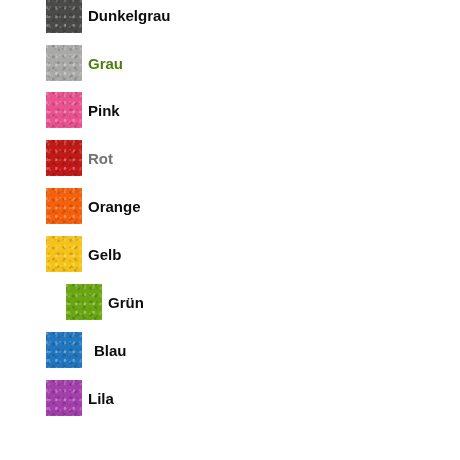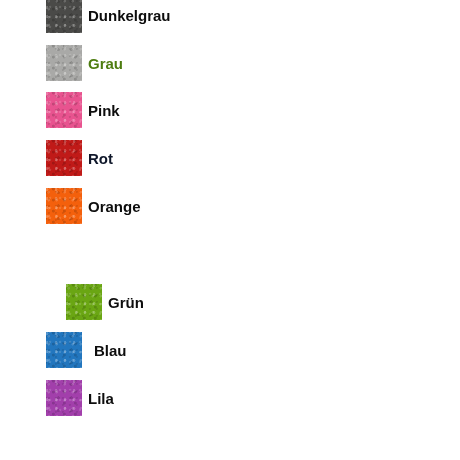--- a/index.html
+++ b/index.html
@@ -81,25 +81,29 @@
     <div class="legend-row" style="top: 45px; height: 36px; left: 46px;">
       <div class="swatch textured-strong" title="Grau" style="width: 36px; height: 36px; flex-basis: 36px; background: rgb(169, 169, 167);"></div>
       <span class="label" style="margin-left: 6px; color: #4d7c0f;">Grau</span>
     </div>
     <div class="legend-row" style="top: 92px; height: 36px; left: 46px;">
       <div class="swatch" title="Pink" style="width: 36px; height: 36px; flex-basis: 36px; background: rgb(232, 83, 143);"></div>
       <span class="label" style="margin-left: 6px; color: rgb(13, 13, 13);">Pink</span>
     </div>
     <div class="legend-row" style="top: 140px; height: 36px; left: 46px;">
       <div class="swatch" title="Rot" style="width: 36px; height: 36px; flex-basis: 36px; background: rgb(192, 26, 24);"></div>
-      <span class="label" style="margin-left: 6px; color: #0f172a;">Rot</span>
+      <span class="label" style="margin-left: 6px; color: #737373;">Rot</span>
     </div>
     <div class="legend-row" style="top: 188px; height: 36px; left: 46px;">
       <div class="swatch" title="Orange" style="width: 36px; height: 36px; flex-basis: 36px; background: rgb(244, 96, 12);"></div>
       <span class="label" style="margin-left: 6px; color: rgb(13, 13, 13);">Orange</span>
+    </div>
+    <div class="legend-row" style="top: 236px; height: 36px; left: 46px;">
+      <div class="swatch" title="Gelb" style="width: 36px; height: 36px; flex-basis: 36px; background: rgb(245, 194, 26);"></div>
+      <span class="label" style="margin-left: 6px; color: rgb(13, 13, 13);">Gelb</span>
     </div>
     <div class="legend-row" style="top: 284px; height: 36px; left: 46px; margin-left: 20px;">
       <div class="swatch" title="Grün" style="width: 36px; height: 36px; flex-basis: 36px; background: rgb(106, 166, 19);"></div>
       <span class="label" style="margin-left: 6px; color: rgb(13, 13, 13);">Grün</span>
     </div>
     <div class="legend-row" style="top: 332px; height: 36px; left: 46px;">
       <div class="swatch" title="Blau" style="width: 36px; height: 36px; flex-basis: 36px; background: rgb(34, 118, 190);"></div>
       <span class="label" style="margin-left: 12px; color: rgb(13, 13, 13);">Blau</span>
     </div>
     <div class="legend-row" style="top: 380px; height: 36px; left: 46px;">

